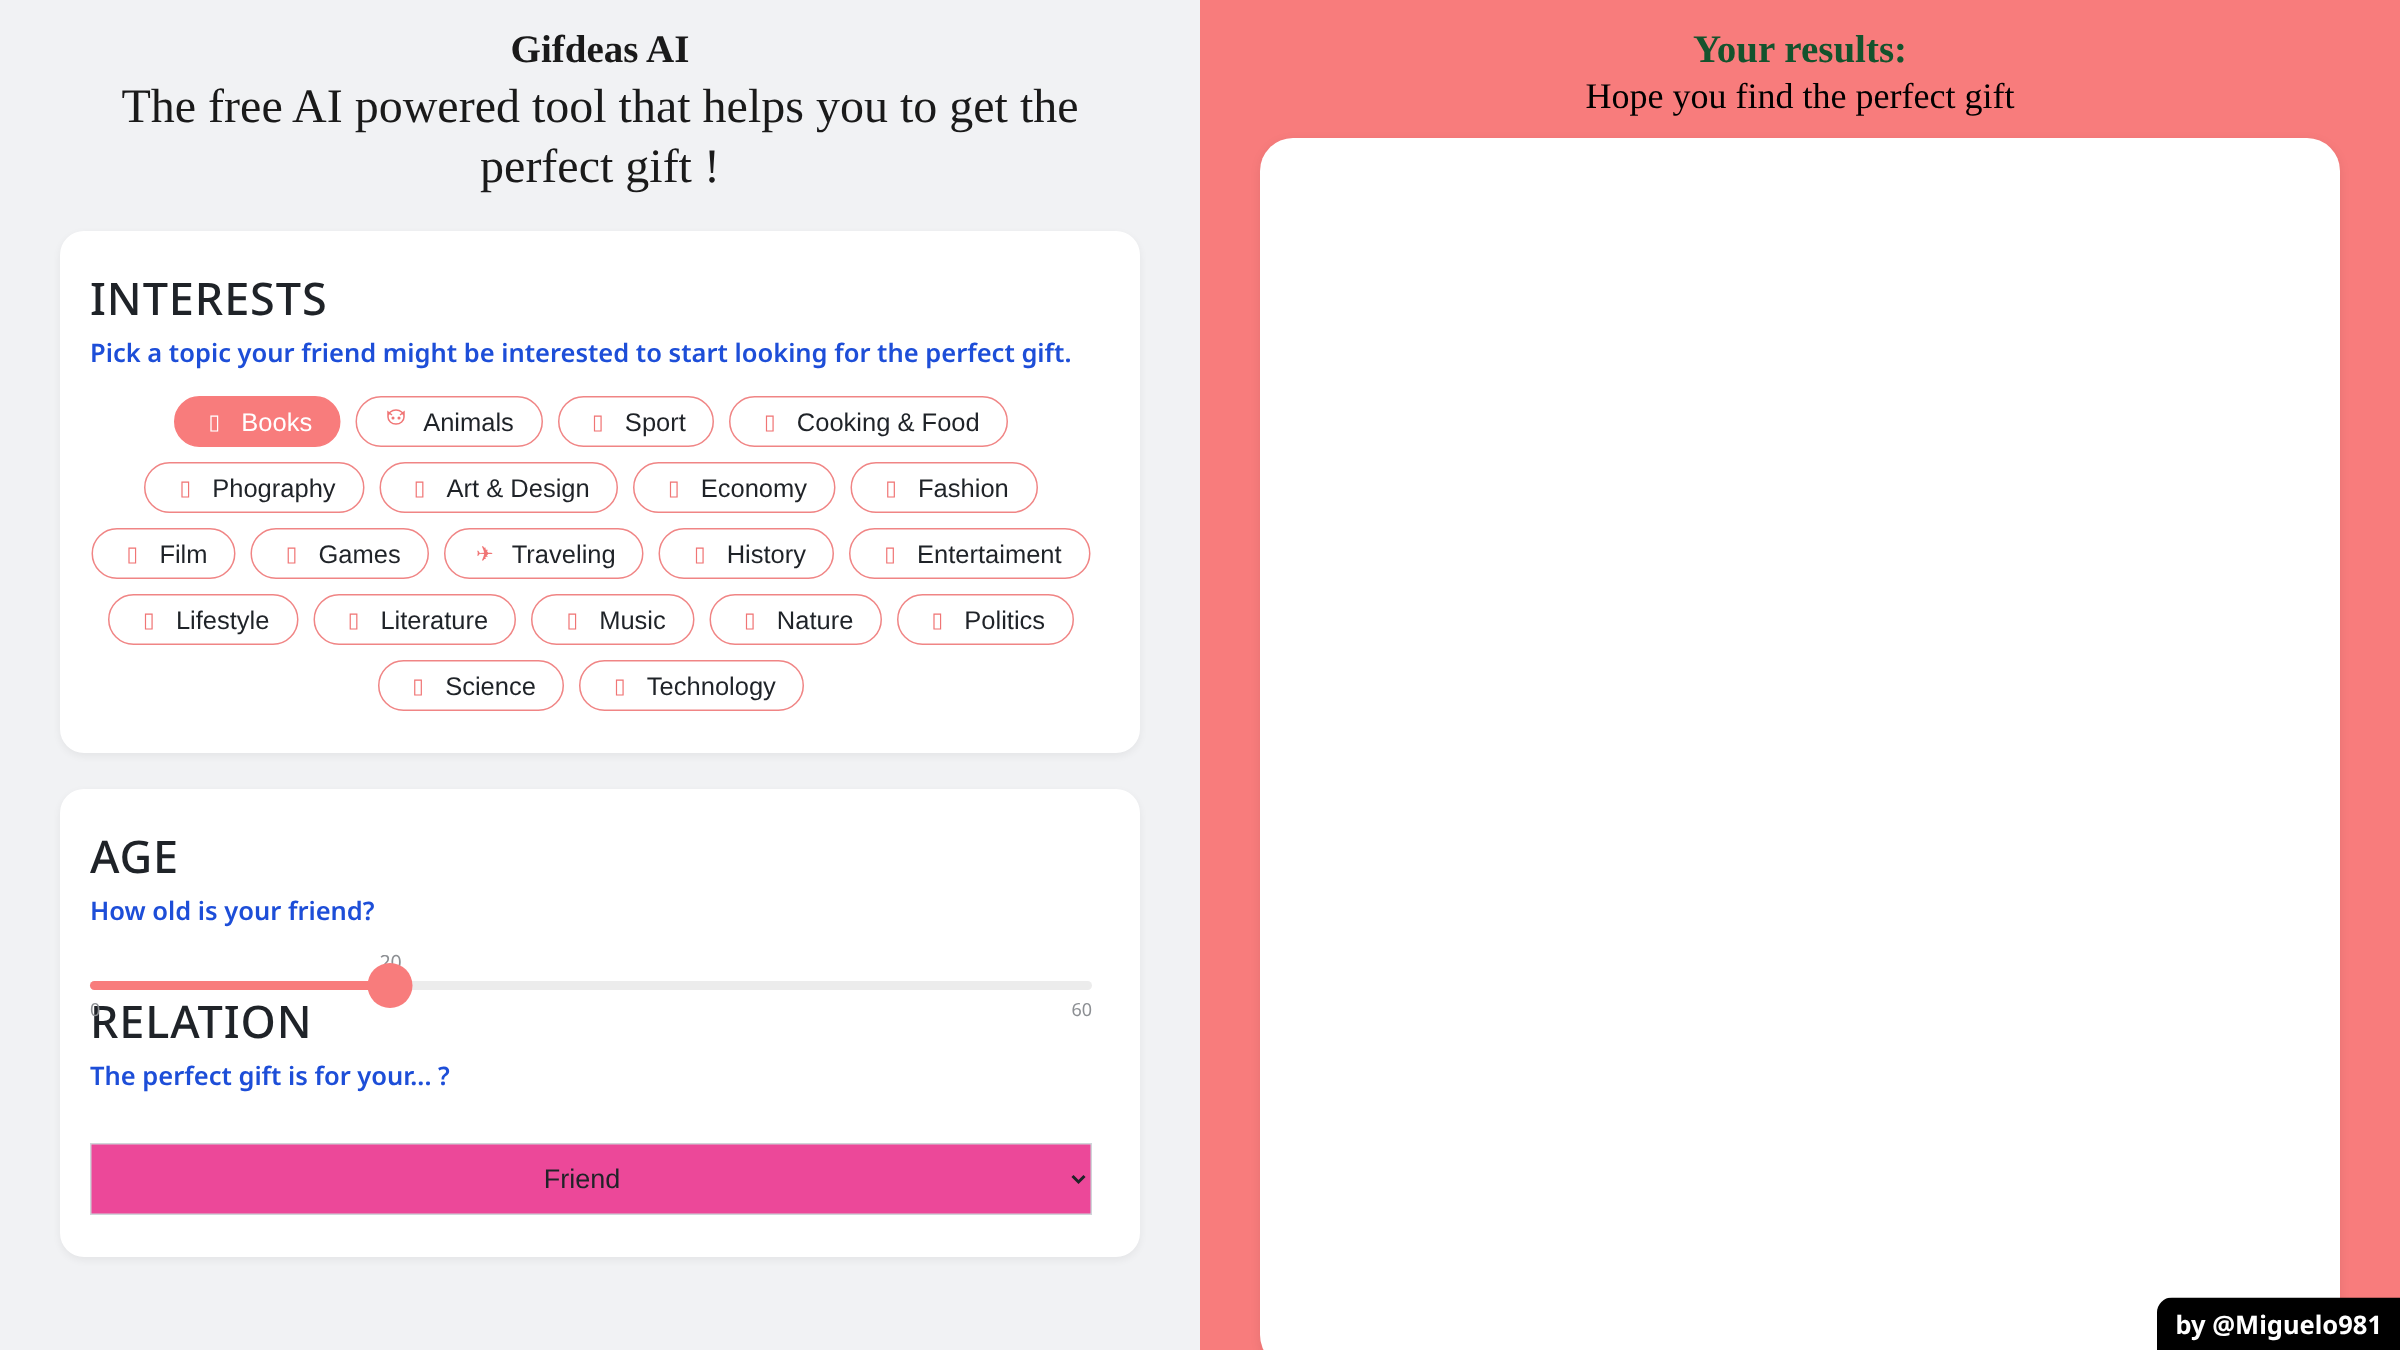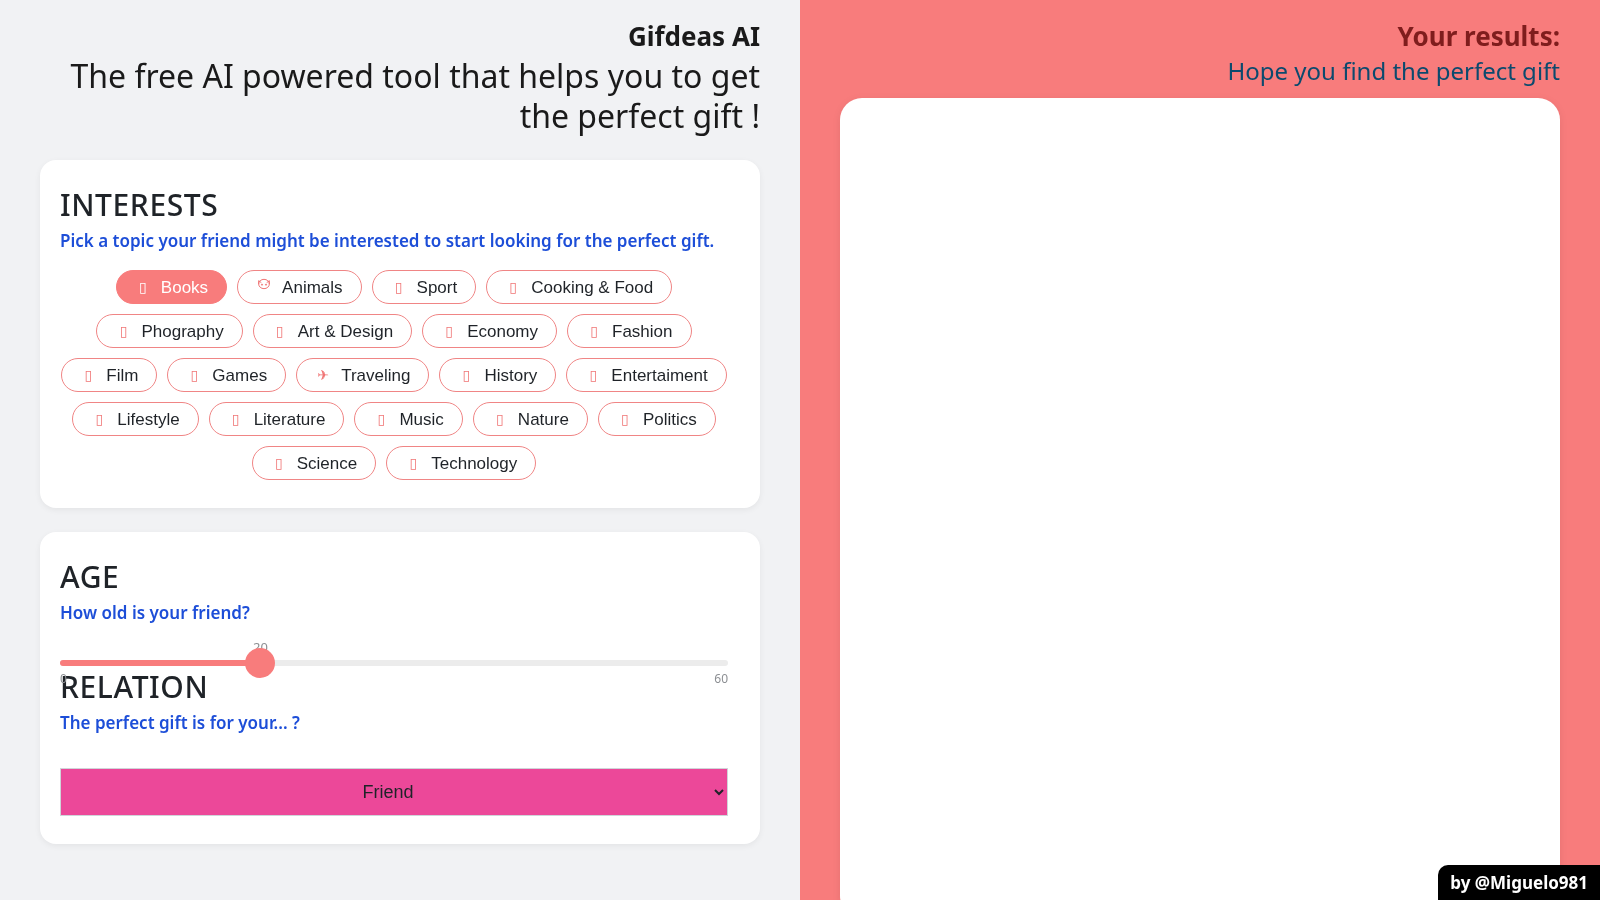--- a/index.html
+++ b/index.html
@@ -7,21 +7,21 @@
   body { display: flex; }
 
   
   .left-pane {
     width: 800px;
     height: 900px;
     background: #f1f2f4;
     padding: 18px 40px 30px 40px;
     overflow: hidden;
   }
-  .hdr { text-align: right; }
+  .hdr { text-align: center; font-family: Liberation Serif, serif; }
   .hdr h1 { font-size: 26px; font-weight: 700; color: #1a1a1a; }
   .hdr p  { font-size: 32px; color: #1a1a1a; margin-top: 2px; line-height: 1.25; }
 
   .card {
     background: #ffffff;
     border-radius: 16px;
     box-shadow: 0 2px 6px rgba(0,0,0,0.06);
     padding: 24px 32px 28px 20px;
     margin-top: 24px;
   }
@@ -71,22 +71,22 @@
 
   
   .right-pane {
     width: 800px;
     height: 900px;
     background: #f87c7c;
     padding: 18px 40px 0 40px;
     position: relative;
     overflow: hidden;
   }
-  .right-pane .hdr h1 { font-size: 26px; font-weight: 700; color: #7f1d1d; }
-  .right-pane .hdr p  { font-size: 24px; color: #0c4a6e; }
+  .right-pane .hdr h1 { font-size: 26px; font-weight: 700; color: #14532d; }
+  .right-pane .hdr p  { font-size: 24px; color: #000000; }
   .results-card {
     background: #ffffff;
     border-radius: 22px;
     margin-top: 12px;
     height: 820px;
     box-shadow: 0 2px 8px rgba(0,0,0,0.08);
   }
 
   .footer-badge {
     position: fixed; right: 0; bottom: 0;

